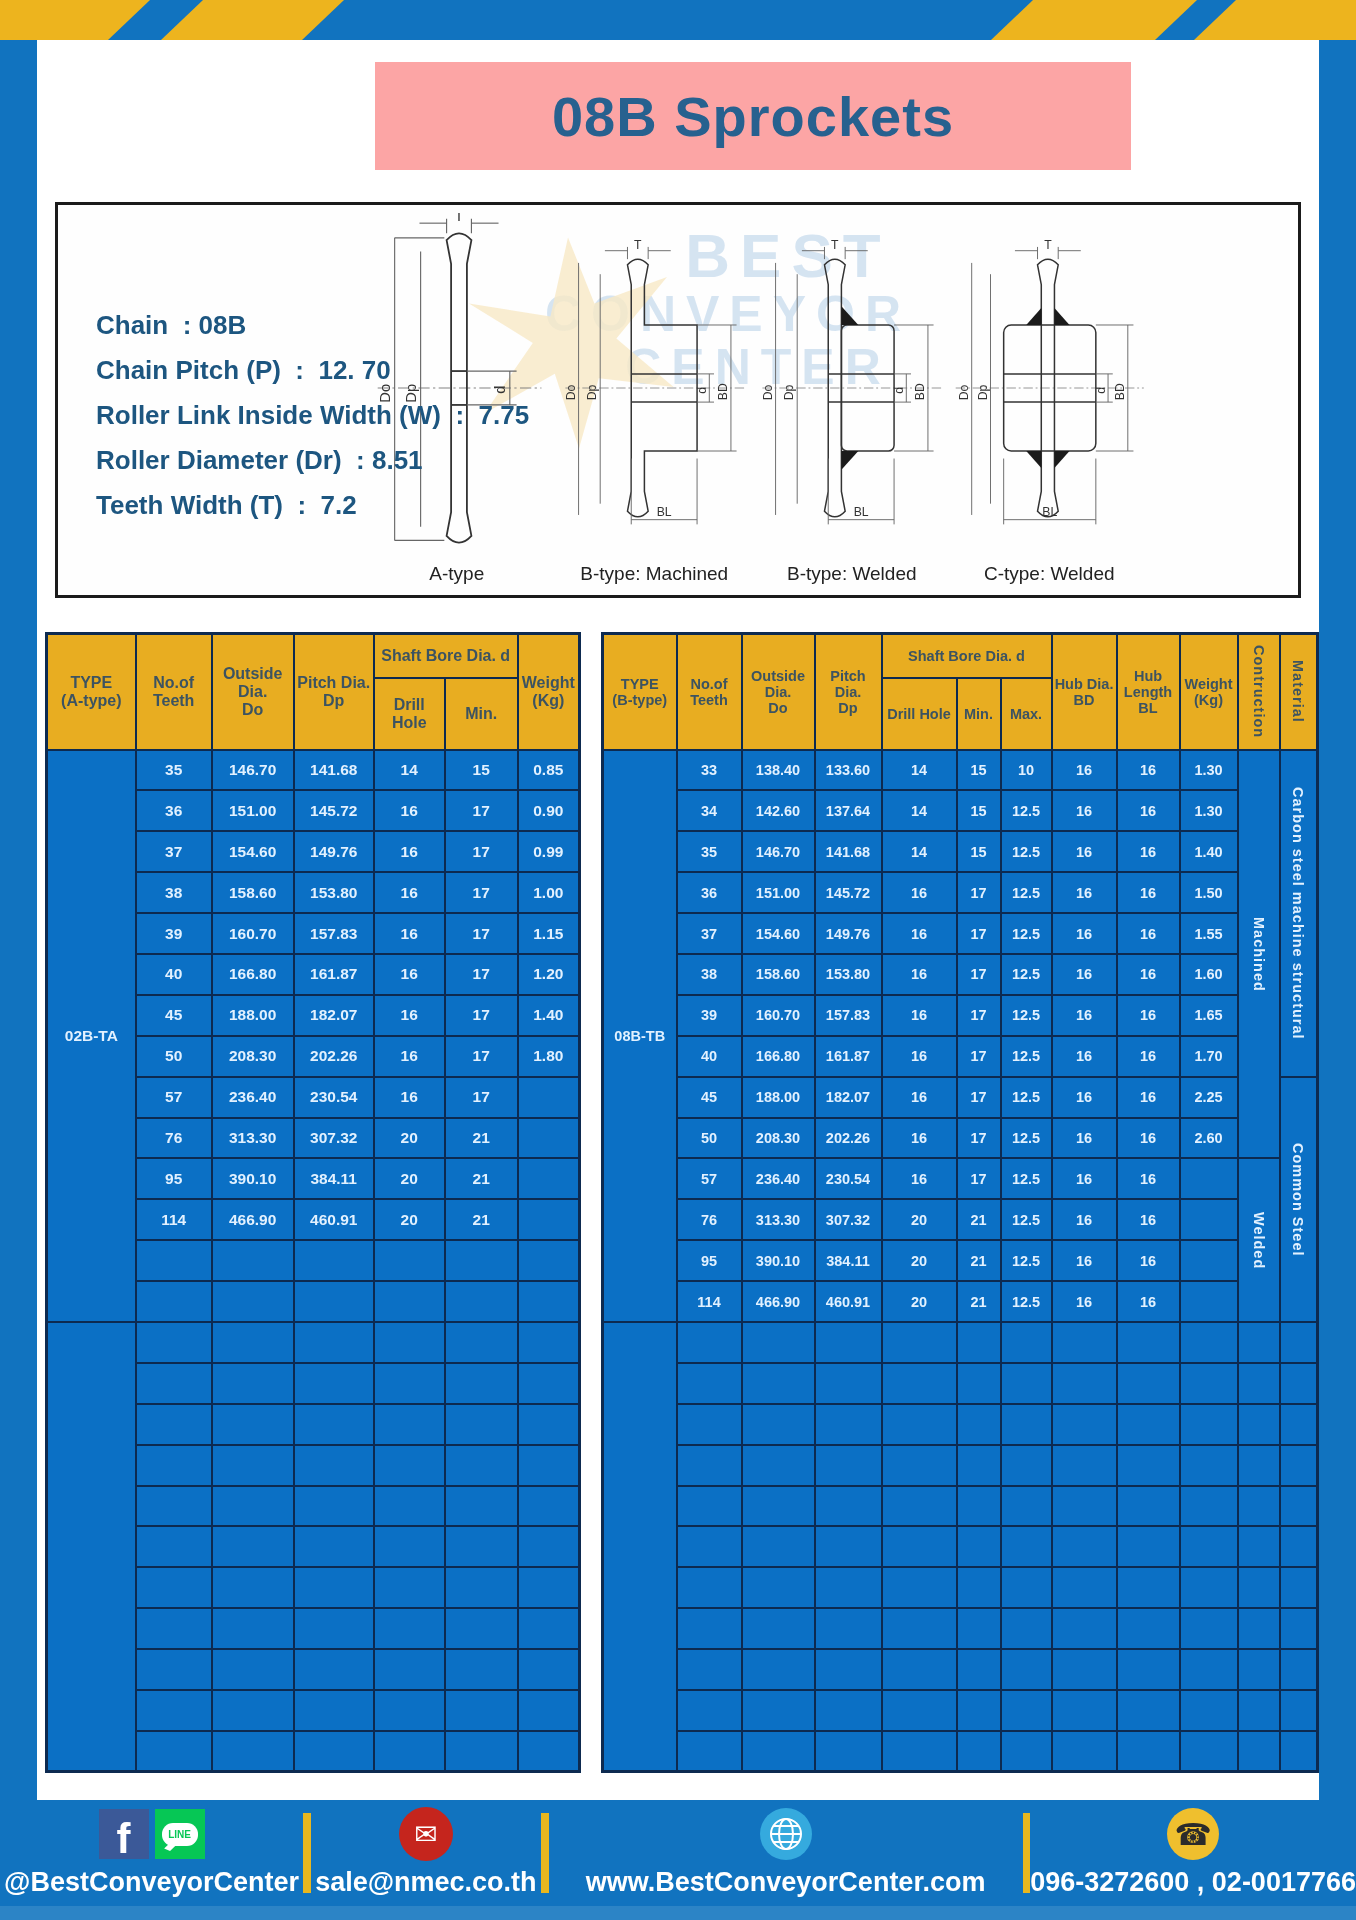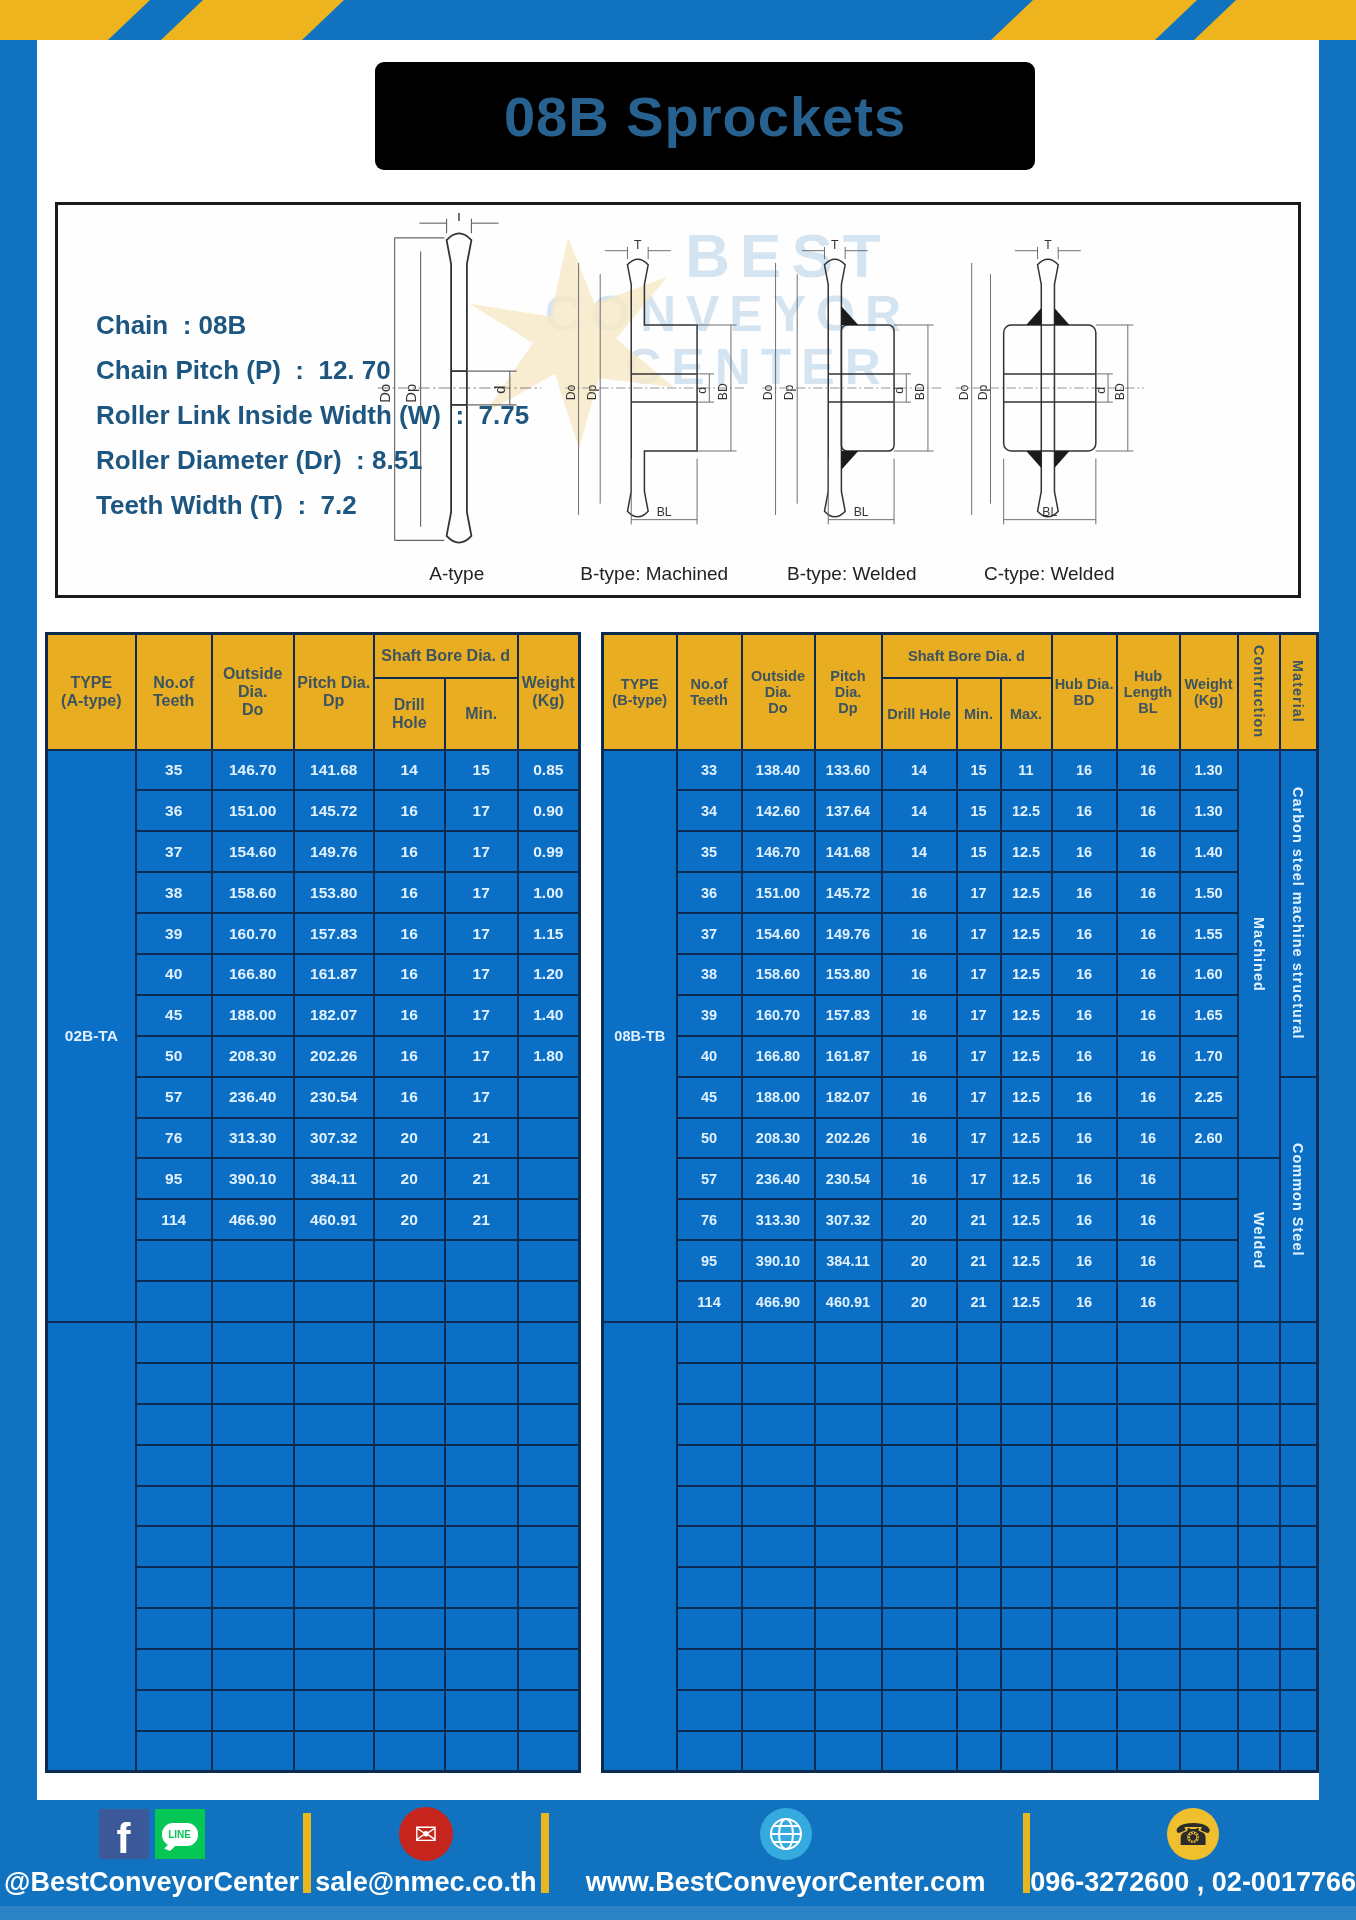--- a/index.html
+++ b/index.html
@@ -2,22 +2,22 @@
 <html><head>
 <meta charset="utf-8">
 <style>
   html,body{margin:0;padding:0;background:#666;}
   *{box-sizing:border-box;}
   .page{position:relative;width:1356px;height:1920px;background:#1173bf;overflow:hidden;
         font-family:"Liberation Sans",sans-serif;}
   .paper{position:absolute;left:37px;top:40px;width:1282px;height:1760px;background:#ffffff;}
   .topbar{position:absolute;left:0;top:0;width:1356px;height:40px;}
 
-  .title-box{position:absolute;left:375px;top:62px;width:660px;height:108px;background:#000000;
-             display:flex;align-items:center;justify-content:center;border-radius:9px;}
+  .title-box{position:absolute;left:375px;top:62px;width:756px;height:108px;background:#fca5a5;
+             display:flex;align-items:center;justify-content:center;}
   .title-box span{font-size:56px;font-weight:bold;color:#27618f;letter-spacing:1px;}
 
   .diagram-box{position:absolute;left:55px;top:202px;width:1246px;height:396px;background:#fefefe;
                border:3px solid #1b1b1b;}
   .specs{position:absolute;left:38px;top:98px;z-index:3;}
   .specs div{font-size:26px;font-weight:bold;color:#1d5680;line-height:45px;white-space:pre;}
 
   .watermark{position:absolute;left:390px;top:18px;width:560px;height:250px;z-index:1;opacity:.5;
              pointer-events:none;text-align:center;}
   .watermark .wm-star{position:absolute;left:10px;top:10px;}
@@ -526,21 +526,21 @@
       </tr>
     </thead>
     <tbody id="right-tbody">
         <tr>
           <td rowspan="14" class="type-cell">08B-TB</td>
           <td>33</td>
           <td>138.40</td>
           <td>133.60</td>
           <td>14</td>
           <td>15</td>
-          <td>11</td>
+          <td>10</td>
           <td>16</td>
           <td>16</td>
           <td>1.30</td>
           <td rowspan="10" class="vert">Machined</td>
           <td rowspan="8" class="vert">Carbon steel  machine structural</td>
         </tr>
         <tr>
           <td>34</td>
           <td>142.60</td>
           <td>137.64</td>

